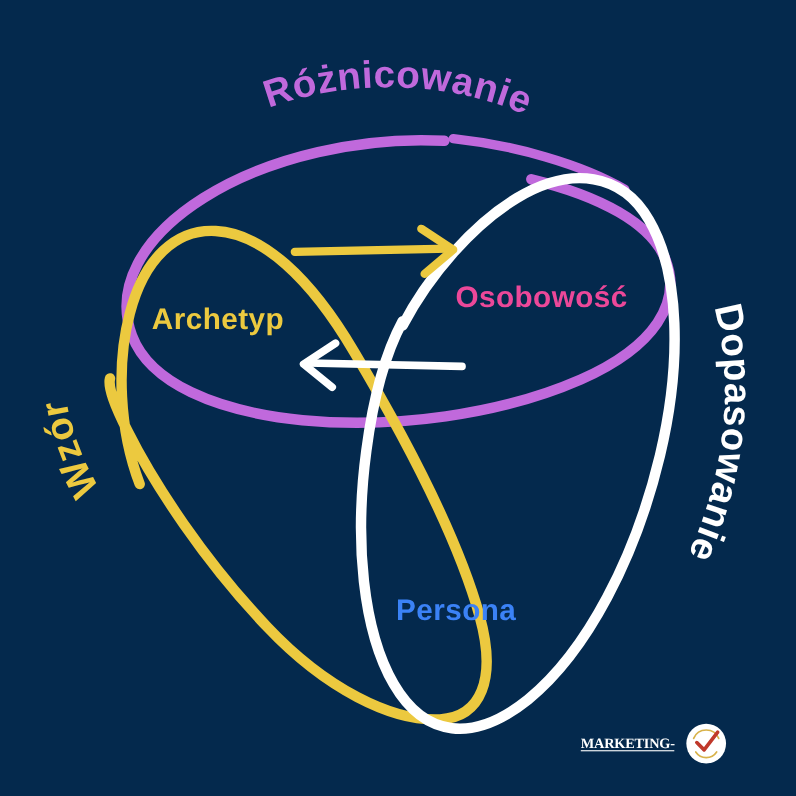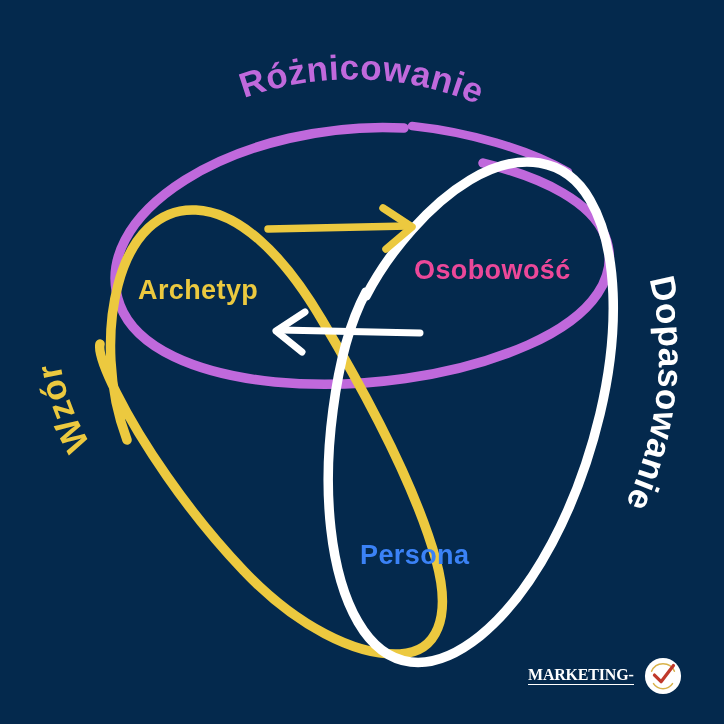--- a/index.html
+++ b/index.html
@@ -73,21 +73,21 @@
     gap: 10px;
   }
   #logo-wordmark {
     display: flex;
     flex-direction: column;
     line-height: 1.04;
   }
   .logo-line {
     font-family: "Liberation Serif", serif;
     font-weight: bold;
-    font-size: 16px;
+    font-size: 13px;
     color: #ffffff;
     letter-spacing: -0.2px;
     border-bottom: 1.6px solid #ffffff;
     padding-bottom: 0px;
   }
   #logo-badge {
     width: 38px;
     height: 38px;
     flex: 0 0 38px;
   }

